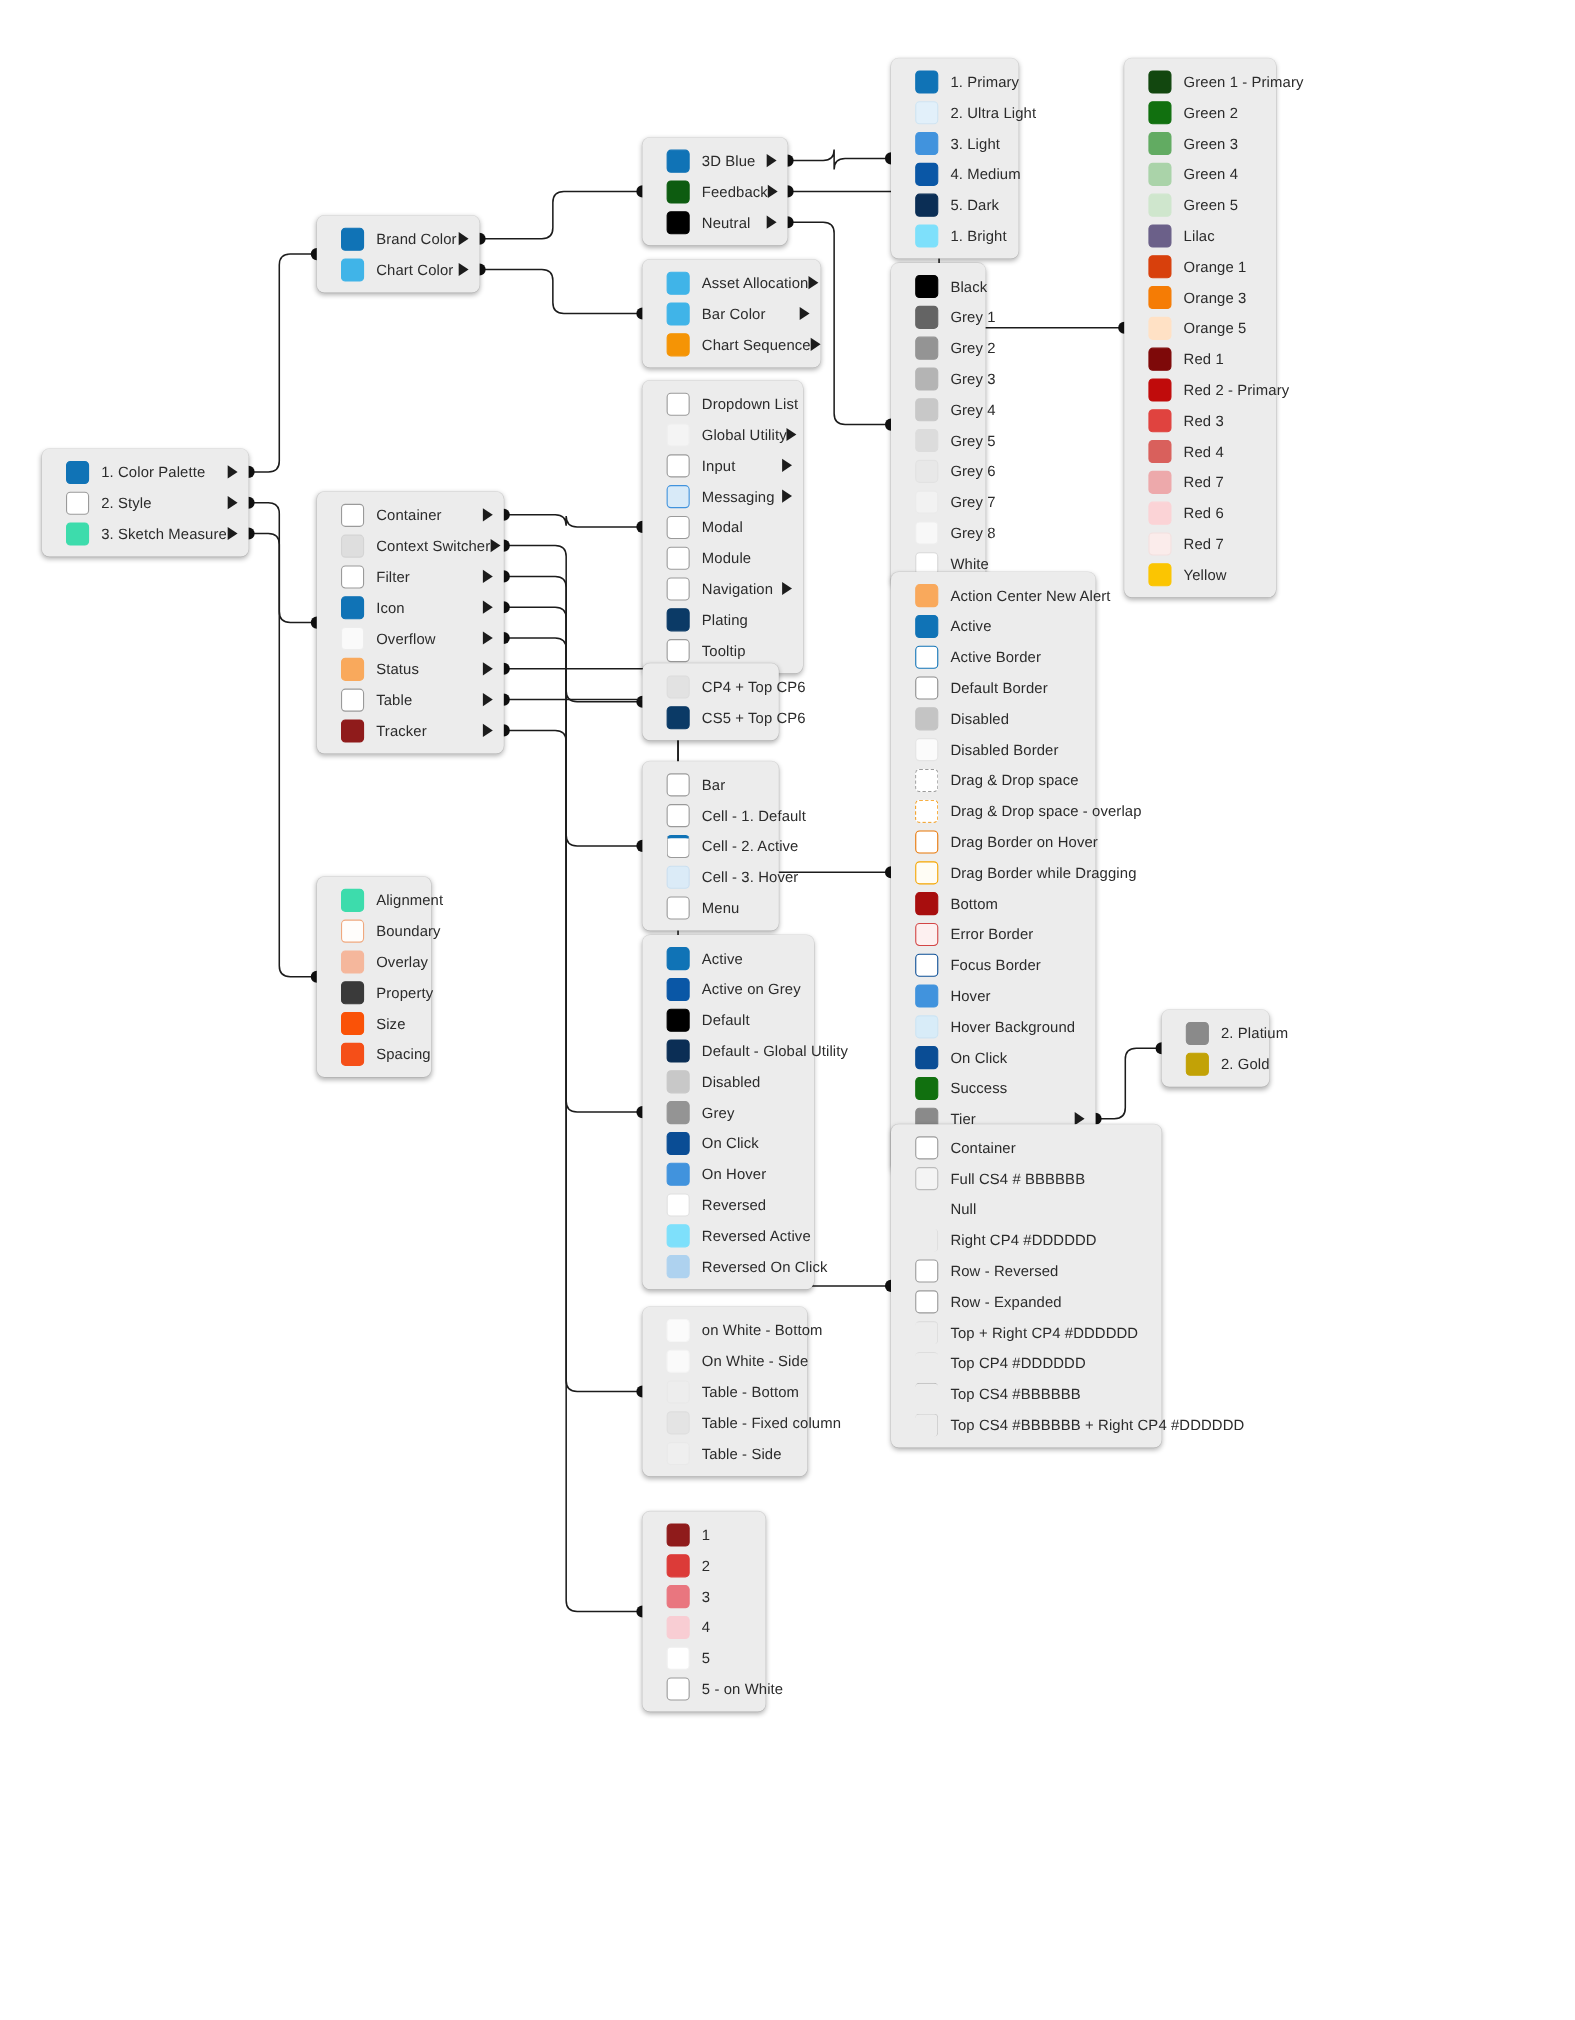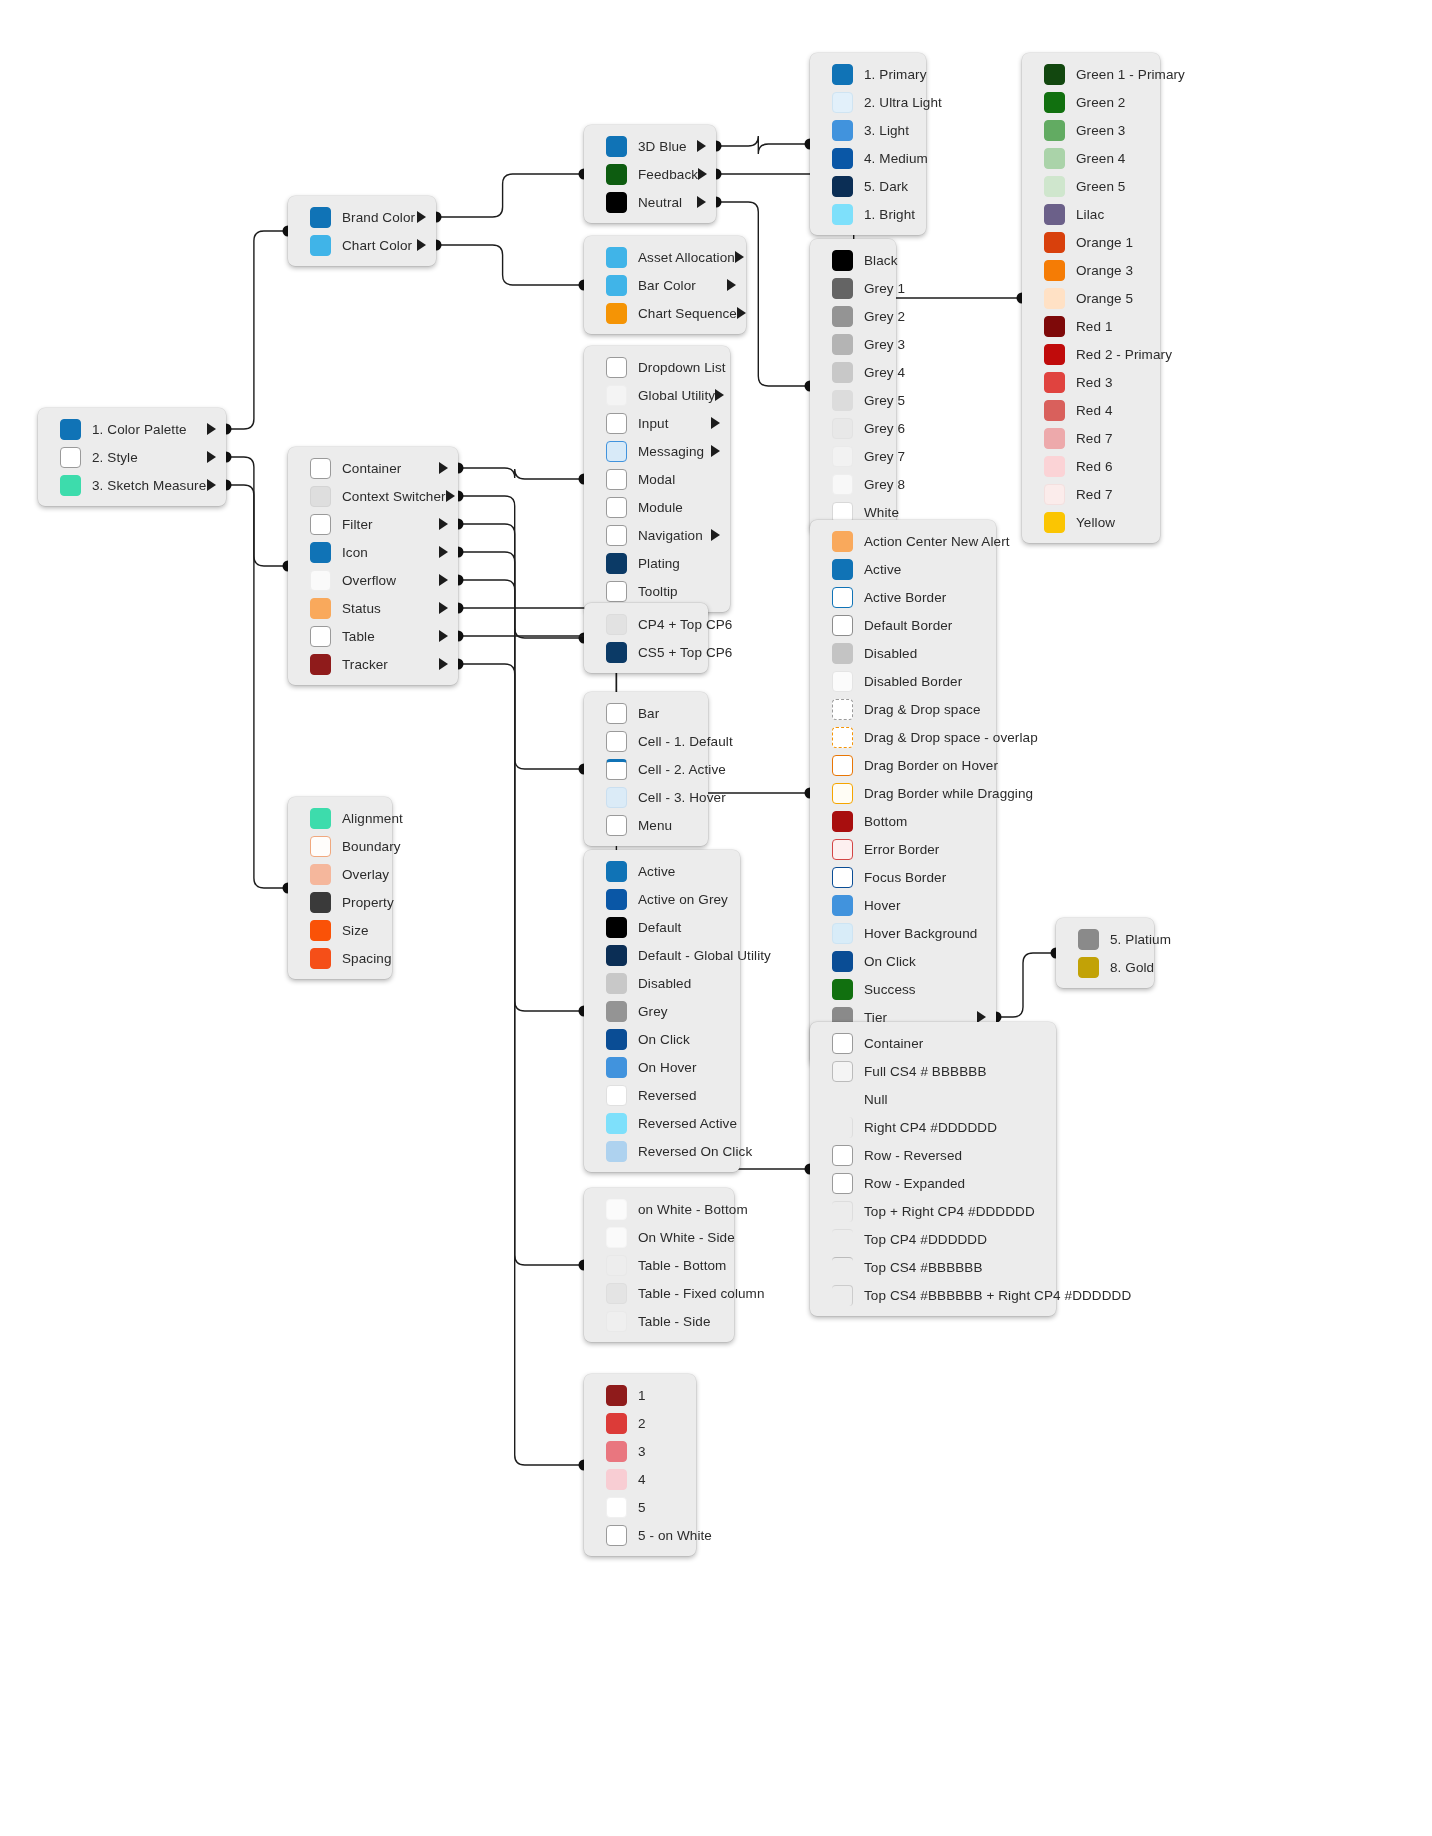--- a/index.html
+++ b/index.html
@@ -514,25 +514,25 @@
           <div class="arrow"></div>
         </div>
         <div class="row">
           <div class="sw" style="background: rgb(245, 124, 5); border: 1.5px solid rgb(245, 124, 5);"></div>
           <span class="lbl">Warning</span>
         </div>
       </div>
       <div class="panel" style="left: 1056px; top: 918px; width: 98px;">
         <div class="row">
           <div class="sw" style="background: rgb(138, 138, 138); border: 1.5px solid rgb(138, 138, 138);"></div>
-          <span class="lbl">5. Platium</span>
+          <span class="lbl">2. Platium</span>
         </div>
         <div class="row">
           <div class="sw" style="background: rgb(194, 162, 6); border: 1.5px solid rgb(194, 162, 6);"></div>
-          <span class="lbl">8. Gold</span>
+          <span class="lbl">2. Gold</span>
         </div>
       </div>
       <div class="panel" style="left: 810px; top: 1022px; width: 246px;">
         <div class="row">
           <div class="sw" style="background: rgb(255, 255, 255); border: 1.5px solid rgb(154, 154, 154);"></div>
           <span class="lbl">Container</span>
         </div>
         <div class="row">
           <div class="sw" style="background: rgb(244, 244, 244); border: 1.5px solid rgb(187, 187, 187);"></div>
           <span class="lbl">Full CS4 # BBBBBB</span>

